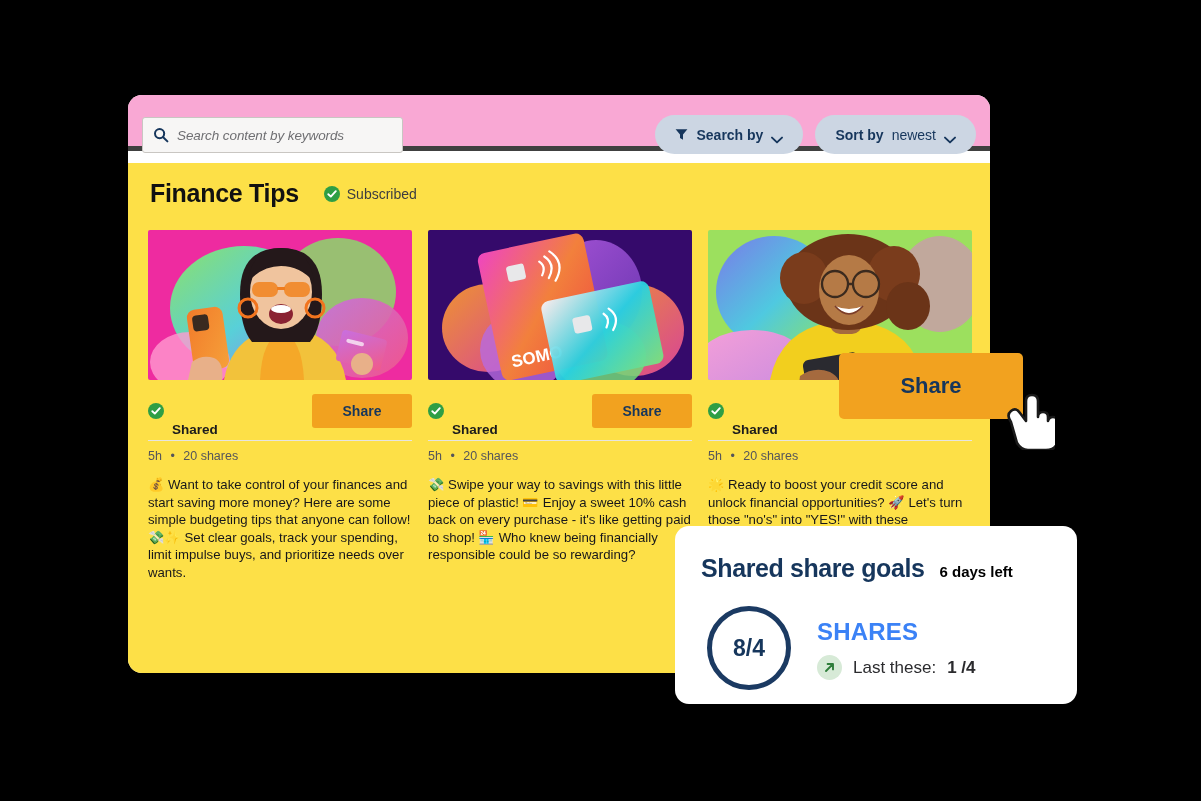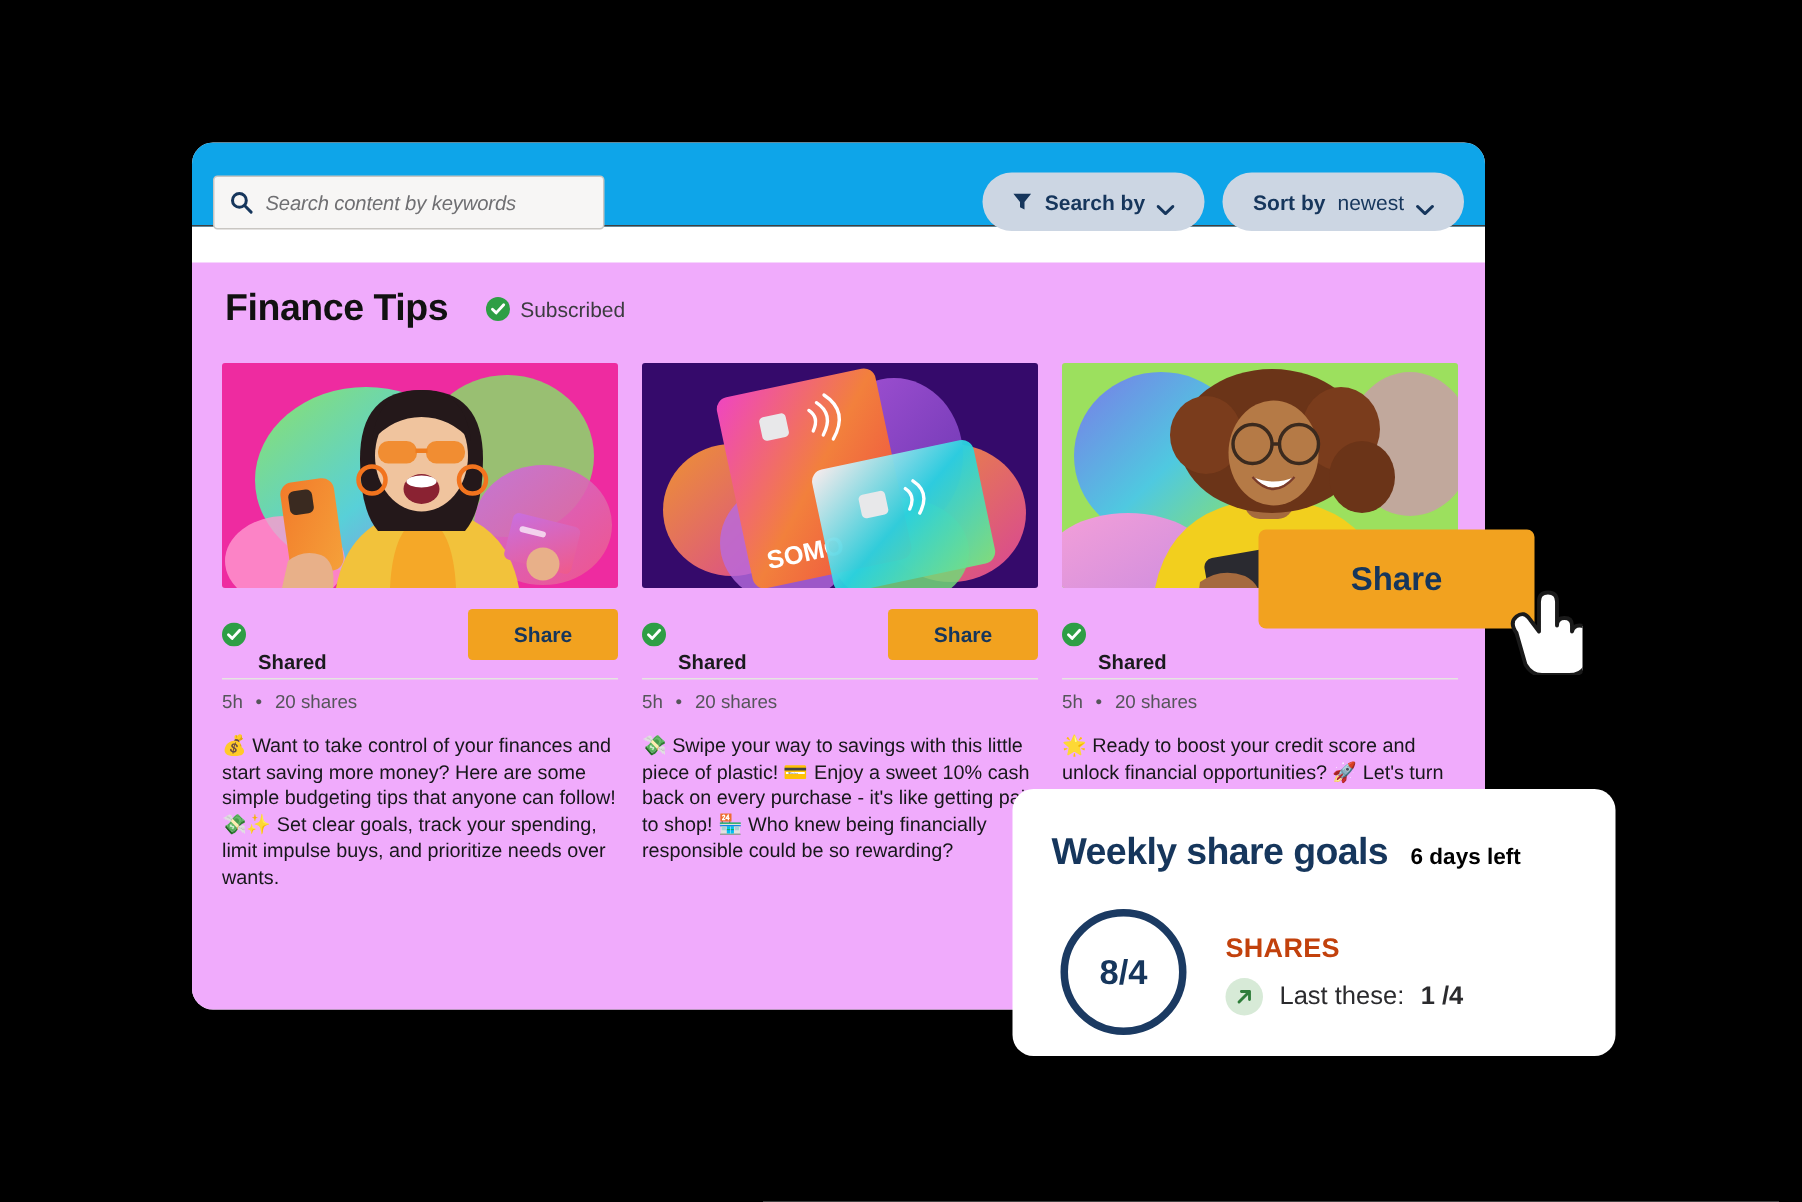--- a/index.html
+++ b/index.html
@@ -18,22 +18,22 @@
     width: 862px; height: 578px;
     background: #ffffff;
     border-radius: 14px;
     overflow: hidden;
   }
 
   
   .app-header {
     position: absolute; left: 0; top: 0;
     width: 862px; height: 56px;
-    background: #0ea5e9;
-    border-bottom: 1px solid #404040;
+    background: #f9a8d4;
+    border-bottom: 5px solid #404040;
   }
   .search-box {
     position: absolute; left: 14px; top: 22px;
     width: 261px; height: 36px;
     background: #f7f6f5;
     border: 1px solid #c9c6c2;
     border-radius: 3px;
     display: flex; align-items: center;
     padding-left: 10px;
   }
@@ -62,21 +62,21 @@
     font-size: 14px;
     font-family: "Liberation Sans", sans-serif;
     cursor: pointer;
   }
   .pill-btn .strong { font-weight: bold; }
   .pill-btn .light { font-weight: normal; }
   .chev { width: 12px; height: 8px; display:block; }
   .funnel { width: 13px; height: 13px; display:block; }
 
   
-  .app-body { position: absolute; left: 0; top: 80px; width: 862px; height: 510px; background:#f0abfc; }
+  .app-body { position: absolute; left: 0; top: 68px; width: 862px; height: 510px; background:#fde047; }
 
   .title-row {
     position: absolute; left: 22px; top: 16px;
     display: flex; align-items: center; gap: 14px;
   }
   .feed-title {
     font-size: 25px; font-weight: bold; color: #111111;
     letter-spacing: -0.3px;
   }
   .subs-wrap { display: flex; align-items: center; gap: 7px; margin-left: 11px; }
@@ -162,21 +162,21 @@
     display: flex; align-items: center; gap: 26px;
   }
   .ring {
     width: 84px; height: 84px; border-radius: 50%;
     border: 5px solid #1b3a62;
     display: flex; align-items: center; justify-content: center;
     color: #16365c; font-size: 23px; font-weight: bold;
   }
   .goals-info { padding-top: 2px; }
   .goals-metric {
-    font-size: 18px; font-weight: bold; color: #c2410c;
+    font-size: 24px; font-weight: bold; color: #3b82f6;
     letter-spacing: 0.2px;
   }
   .goals-last {
     margin-top: 9px;
     display: flex; align-items: center; gap: 11px;
     font-size: 17px; color: #2b2b2e;
   }
   .arrow-badge {
     width: 25px; height: 25px; border-radius: 50%;
     background: #d7ead7;
@@ -459,21 +459,21 @@
 
   <button class="float-share">Share</button>
   <div class="cursor-hand">
     <svg viewBox="0 0 56 58">
       <path d="M12 30 q-5 -7 0 -11 q5 -4 9 2 l6 8 V9 q0 -6 6 -6 q6 0 6 6 v16 q0 -5 5 -5 q5 0 5 5 v4 q1 -4 5 -4 q5 0 5 5 v16 q0 12 -12 12 H29 q-7 0 -11 -7 z" fill="#ffffff" stroke="#1a1a1a" stroke-width="2.6" stroke-linejoin="round"></path>
     </svg>
   </div>
 
   <div class="goals">
     <div class="goals-head">
-      <span class="goals-title">Weekly share goals</span>
+      <span class="goals-title">Shared share goals</span>
       <span class="goals-days">6 days left</span>
     </div>
     <div class="goals-row">
       <div class="ring">8/4</div>
       <div class="goals-info">
         <div class="goals-metric">SHARES</div>
         <div class="goals-last">
           <span class="arrow-badge">
             <svg viewBox="0 0 13 13">
                 <path d="M3 10 L10 3 M4.6 3 H10 V8.4" fill="none" stroke="#2e7d3a" stroke-width="1.9" stroke-linecap="round" stroke-linejoin="round"></path>

